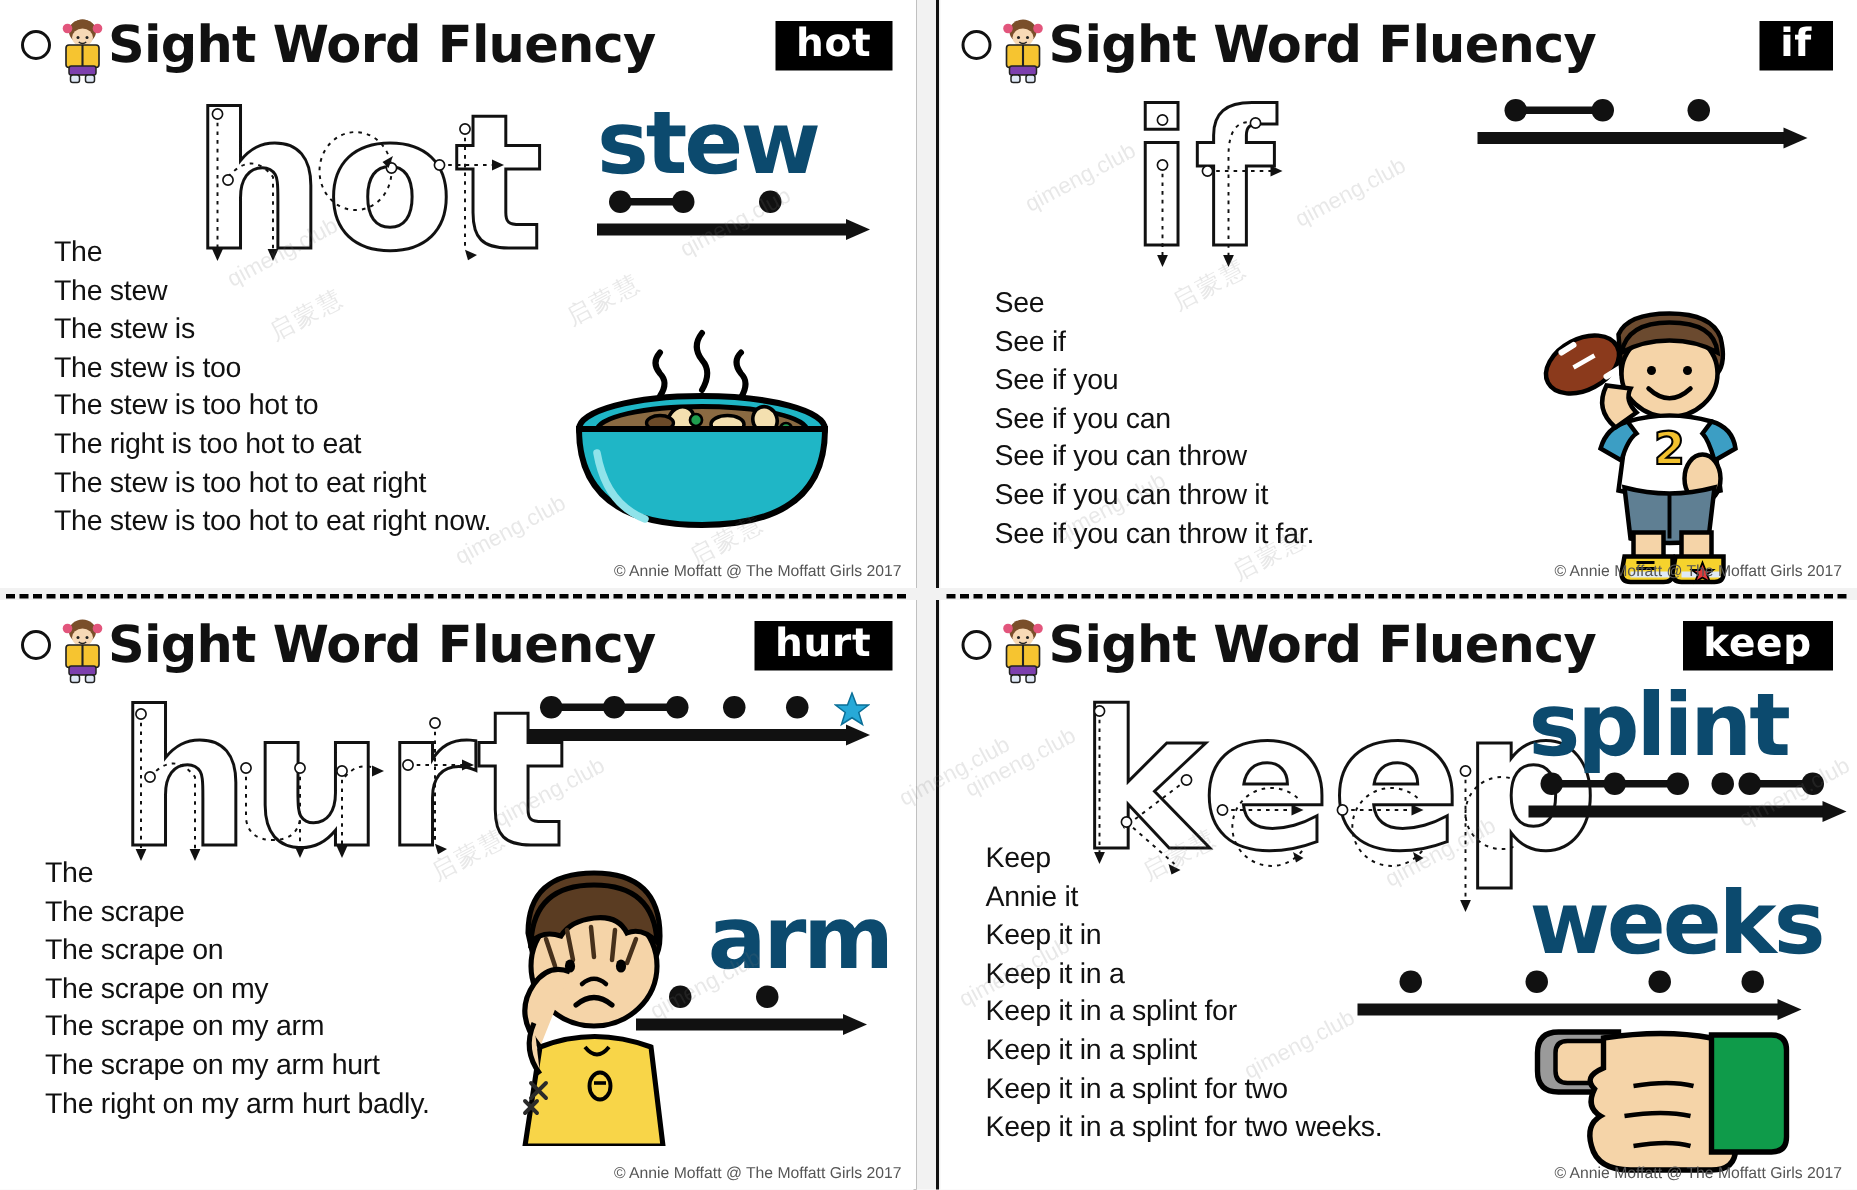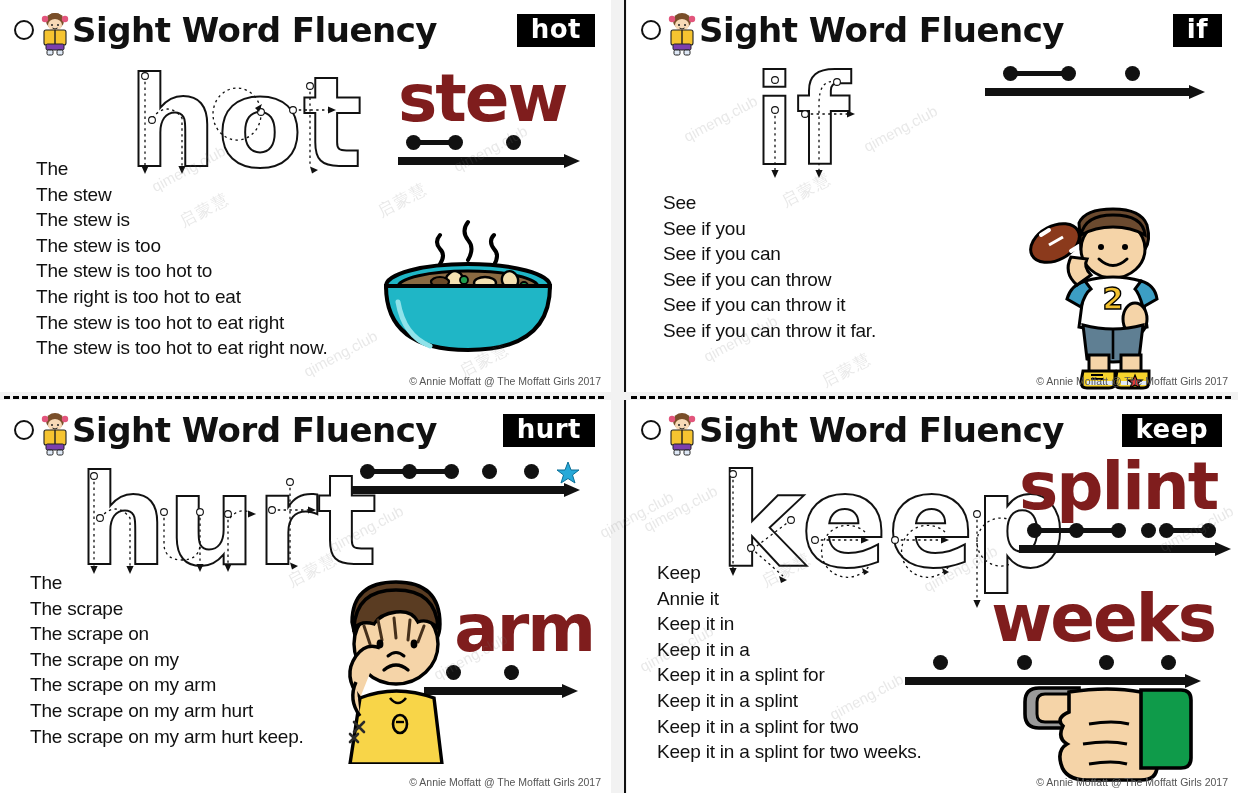--- a/index.html
+++ b/index.html
@@ -42,21 +42,21 @@
      font-family:"DejaVu Sans",sans-serif;}
   .trace-dots{position:absolute;pointer-events:none;}
 
   
   .ladder{position:absolute;color:#111;font-size:19px;line-height:25.6px;
      white-space:nowrap;font-family:"Liberation Sans",sans-serif;}
   .ladder div{letter-spacing:-.2px;}
 
   
   .pw{position:absolute;}
-  .pw-text{font-size:66px;font-weight:bold;color:#7f1d1d;line-height:.95;
+  .pw-text{font-size:58px;font-weight:bold;color:#0c4a6e;line-height:.95;
      letter-spacing:-2px;font-family:"DejaVu Sans",sans-serif;white-space:nowrap;}
   .dots{position:relative;height:20px;margin-top:2px;}
   .dot{position:absolute;width:15px;height:15px;border-radius:50%;background:#111;top:2px;}
   .link{position:absolute;height:5px;background:#111;top:7px;}
   .star{position:absolute;top:-1px;width:24px;height:24px;}
   .arrow{position:relative;height:15px;margin-top:1px;}
   .arrow .bar{position:absolute;left:0;height:8px;background:#111;top:3px;}
   .arrow .head{position:absolute;top:0;width:0;height:0;
      border-top:7px solid transparent;border-bottom:7px solid transparent;
      border-left:16px solid #111;}
@@ -234,20 +234,21 @@
       </g>
       <g fill="#111">
         <polygon points="22,122 18.4,114 25.6,114"></polygon>
         <polygon points="66,122 62.4,114 69.6,114"></polygon>
         <polygon points="102,58 94,54.4 94,61.6"></polygon>
       </g>
     </svg>
 
     <div class="ladder" style="left:36px;top:190px;">
       <div>See</div>
+      <div>See if</div>
       <div>See if you</div>
       <div>See if you can</div>
       <div>See if you can throw</div>
       <div>See if you can throw it</div>
       <div>See if you can throw it far.</div>
     </div>
 
     <div class="pw" style="left:358px;top:62px;width:236px;">
       <div class="dots">
         <div class="link" style="left:24px;width:60px;"></div>
@@ -352,21 +353,21 @@
       </g>
     </svg>
 
     <div class="ladder" style="left:30px;top:170px;">
       <div>The</div>
       <div>The scrape</div>
       <div>The scrape on</div>
       <div>The scrape on my</div>
       <div>The scrape on my arm</div>
       <div>The scrape on my arm hurt</div>
-      <div>The scrape on my arm hurt keep.</div>
+      <div>The right on my arm hurt badly.</div>
     </div>
 
     <div class="pw" style="left:352px;top:60px;width:245px;">
       <div class="dots">
         <div class="link" style="left:14px;width:84px;"></div>
         <div class="dot" style="left:8px;"></div>
         <div class="dot" style="left:50px;"></div>
         <div class="dot" style="left:92px;"></div>
         <div class="dot" style="left:130px;"></div>
         <div class="dot" style="left:172px;"></div>

